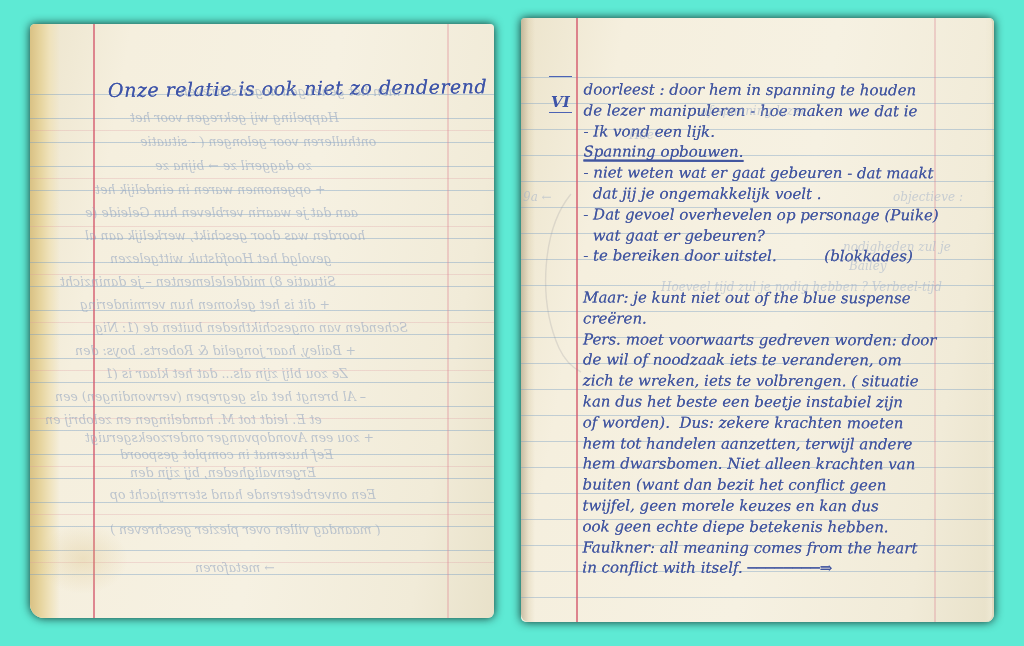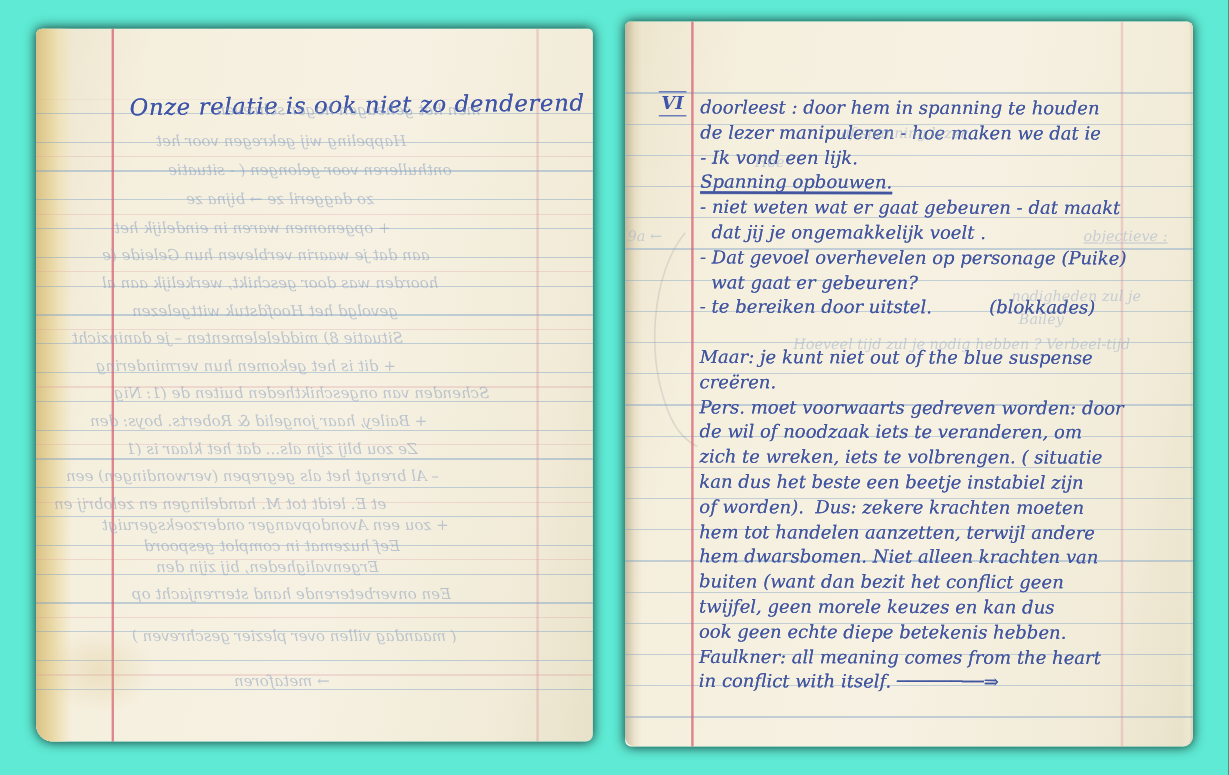--- a/index.html
+++ b/index.html
@@ -21,21 +21,21 @@
         rgba(0,0,0,0) 0 23px, rgba(115,155,195,.42) 23px 24px);}
   .rules-blue26{background:repeating-linear-gradient(to bottom,
         rgba(0,0,0,0) 0 25px, rgba(115,155,195,.40) 25px 26px);}
   .rules-pink{background:repeating-linear-gradient(to bottom,
         rgba(0,0,0,0) 0 47px, rgba(220,150,160,.28) 47px 48px);}
   .vline{position:absolute;top:0;bottom:0;width:2px;}
   .stain{position:absolute;border-radius:50%;pointer-events:none;}
   .title-hand{position:absolute;font-style:italic;font-size:19px;letter-spacing:.5px;
         color:#3e54a8;transform:rotate(-.6deg);white-space:pre;text-shadow:0 0 .5px #4c62b4;}
   .secnum{position:absolute;font-style:italic;font-weight:bold;font-size:15px;color:#3e54a8;
-        border-top:1.5px solid #4c62b4;border-bottom:1.5px solid #4c62b4;padding:0 2px 1px 2px;}
+        border-top:1.5px solid #4c62b4;border-bottom:1.5px solid #4c62b4;padding:16px 2px 1px 2px;}
   .rlines{position:absolute;font-style:italic;font-size:15px;color:#42569f;
         text-shadow:0 0 .5px #5064ae;transform:rotate(.15deg);}
   .rline{height:20.8px;line-height:20.8px;white-space:pre;}
   .rline.und{text-decoration:underline;text-underline-offset:3px;text-decoration-thickness:1.5px;}
   .ghost-line{position:absolute;font-style:italic;font-size:12.5px;white-space:pre;
         color:#8ea1bf;opacity:.55;filter:blur(.6px);transform:scaleX(-1);}
   .ghost-frag{position:absolute;font-style:italic;font-size:12px;white-space:pre;
         color:#9cadc8;opacity:.5;filter:blur(.5px);}
   .pencil-curve{position:absolute;left:8px;top:170px;opacity:.4;}
 </style>
@@ -107,21 +107,21 @@
         <div class="rline">of worden).  Dus: zekere krachten moeten</div>
         <div class="rline">hem tot handelen aanzetten, terwijl andere</div>
         <div class="rline">hem dwarsbomen. Niet alleen krachten van</div>
         <div class="rline">buiten (want dan bezit het conflict geen</div>
         <div class="rline">twijfel, geen morele keuzes en kan dus</div>
         <div class="rline">ook geen echte diepe betekenis hebben.</div>
         <div class="rline">Faulkner: all meaning comes from the heart</div>
         <div class="rline">in conflict with itself. ────────⇒</div>
       </div>
     <div id="ghostR" style="position:absolute;left:0;top:0;right:0;bottom:0;overflow:hidden;">
-        <div class="ghost-frag" style="left: 382px; top: 172px; text-decoration: underline;">objectieve :</div>
+        <div class="ghost-frag" style="left: 372px; top: 172px;">objectieve :</div>
         <div class="ghost-frag" style="left: 322px; top: 222px;">nodigheden zul je</div>
         <div class="ghost-frag" style="left: 328px; top: 241px;">Bailey</div>
         <div class="ghost-frag" style="left: 140px; top: 262px;">Hoeveel tijd zul je nodig hebben ? Verbeel-tijd</div>
         <div class="ghost-frag" style="left: 2px; top: 172px;">9a ←</div>
         <div class="ghost-frag" style="left: 180px; top: 86px;">af spanning lezer</div>
         <div class="ghost-frag" style="left: 108px; top: 110px;">Hoe</div>
       </div>
   </div>
 </div>
 

